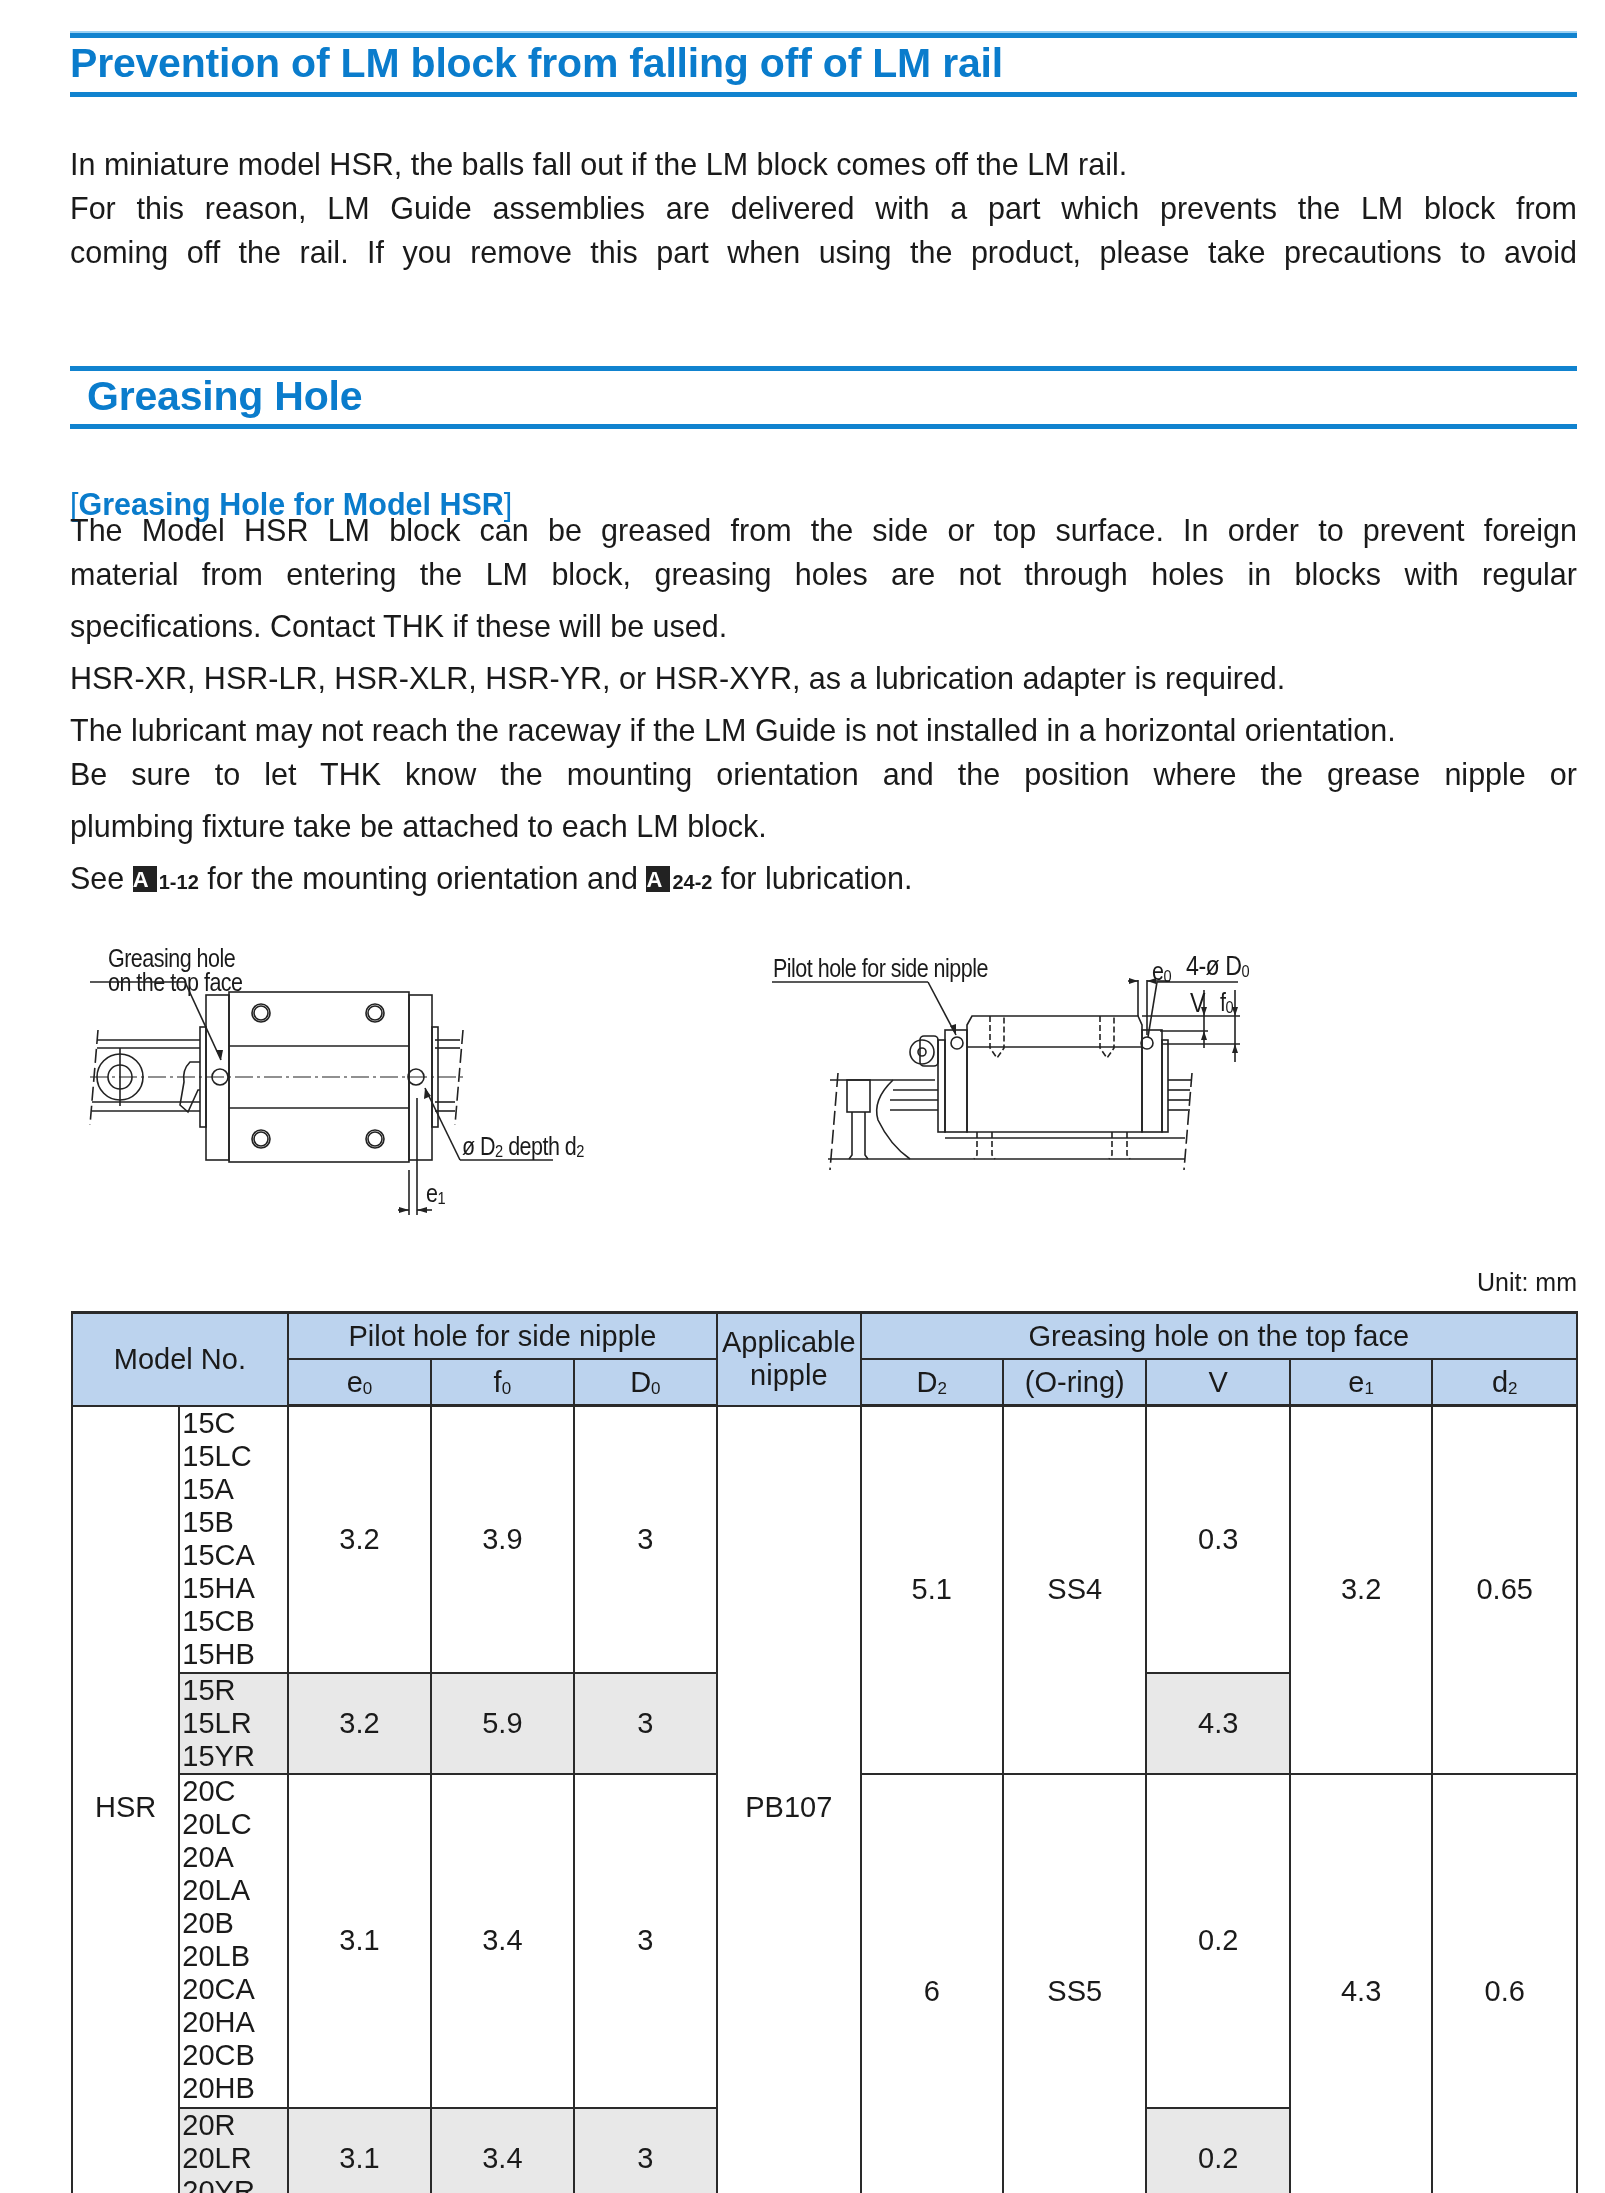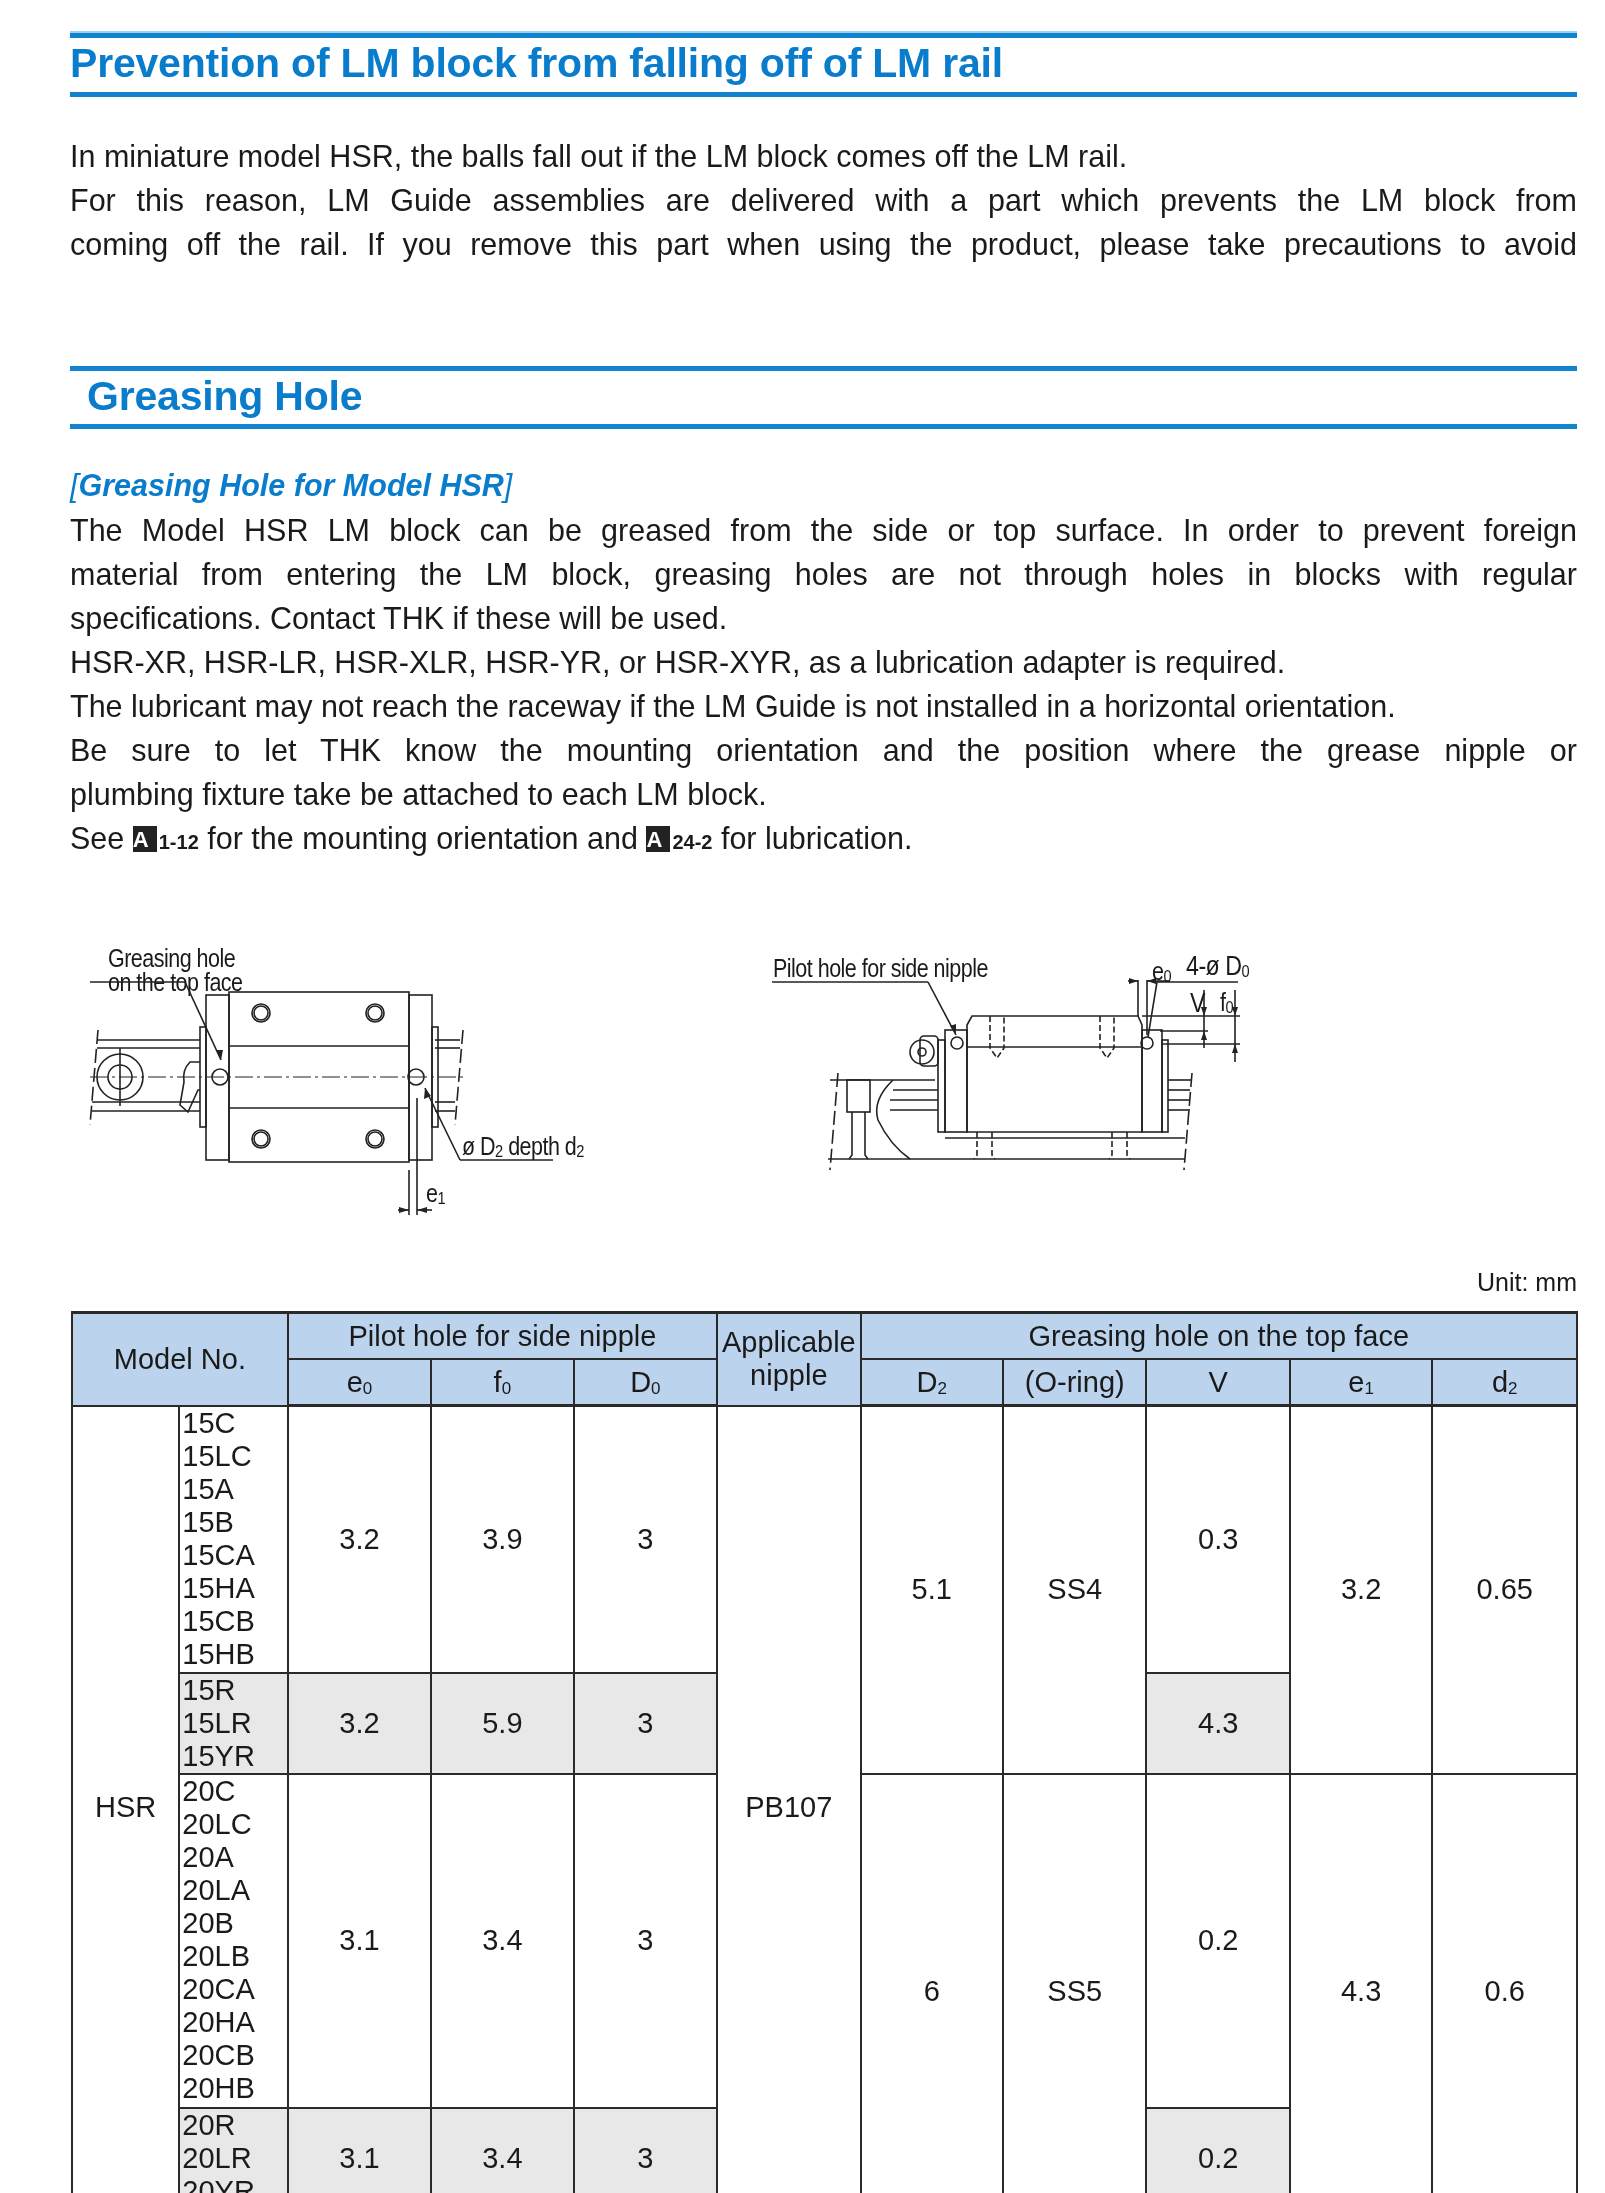--- a/index.html
+++ b/index.html
@@ -3,21 +3,21 @@
 <meta charset="utf-8">
 <style>
   html, body { margin:0; padding:0; background:#ffffff; }
   body { width:1605px; height:2193px; position:relative; font-family:"Liberation Sans", sans-serif; color:#1a1a1a; overflow:hidden; }
   .abs { position:absolute; }
   .hbar { position:absolute; left:70px; width:1507px; height:5px; background:#1183cf; }
   .hbar.thin-top { box-shadow:0 -2px 0 #9bd1f3; }
   .heading { position:absolute; left:70px; font-weight:bold; color:#0a7ccc; font-size:41px; letter-spacing:-0.2px; white-space:nowrap; }
   .para { position:absolute; left:70px; width:1507px; font-size:30.5px; line-height:44px; text-align:justify; color:#1a1a1a; }
   .para .line { display:block; text-align:justify; text-align-last:justify; white-space:nowrap; }
-  .para .line.last { text-align-last:left; }
+  .para .line.last { text-align-last:left;margin-top:8px; }
   .subhead { position:absolute; left:70px; font-size:30.5px; font-weight:bold; color:#0a7ccc; }
   .subhead .br { font-weight:normal; }
   .ref-box { display:inline-block; background:#222; color:#fff; font-size:22px; font-weight:bold; width:24px; height:26px; line-height:27px; text-align:center; margin:0 2px 0 0; vertical-align:2px; }
   .ref-num { font-weight:bold; font-size:20px; }
   
   .dlabel { position:absolute; font-size:25px; color:#1a1a1a; white-space:nowrap; letter-spacing:-0.6px; transform:scaleX(0.86); transform-origin:left top; }
   .unit { position:absolute; right:28px; top:1268px; font-size:25px; }
   
   table.spec { position:absolute; left:71px; top:1311px; width:1507px; border-collapse:collapse; font-size:29px; table-layout:fixed; }
   table.spec td, table.spec th { border:2px solid #2a2a2a; padding:0; text-align:center; vertical-align:middle; font-weight:normal; }
@@ -40,21 +40,21 @@
 <div class="para" style="top:134px;">
   <span class="line last">In miniature model HSR, the balls fall out if the LM block comes off the LM rail.</span>
   <span class="line">For this reason, LM Guide assemblies are delivered with a part which prevents the LM block from</span>
   <span class="line">coming off the rail. If you remove this part when using the product, please take precautions to avoid</span>
 </div>
 
 <div class="hbar" style="top:366px;"></div>
 <div class="heading" style="top:373px; left:87px;">Greasing Hole</div>
 <div class="hbar" style="top:424px;"></div>
 
-<div class="subhead" style="top:468px;font-style:italic;">
+<div class="subhead" style="top:487px;">
   <span class="br">[</span><span>Greasing Hole for Model HSR</span><span class="br">]</span>
 </div>
 
 <div class="para" style="top:508px;">
   <span class="line">The Model HSR LM block can be greased from the side or top surface. In order to prevent foreign</span>
   <span class="line">material from entering the LM block, greasing holes are not through holes in blocks with regular</span>
   <span class="line last">specifications. Contact THK if these will be used.</span>
   <span class="line last">HSR-XR, HSR-LR, HSR-XLR, HSR-YR, or HSR-XYR, as a lubrication adapter is required.</span>
   <span class="line last">The lubricant may not reach the raceway if the LM Guide is not installed in a horizontal orientation.</span>
   <span class="line">Be sure to let THK know the mounting orientation and the position where the grease nipple or</span>

